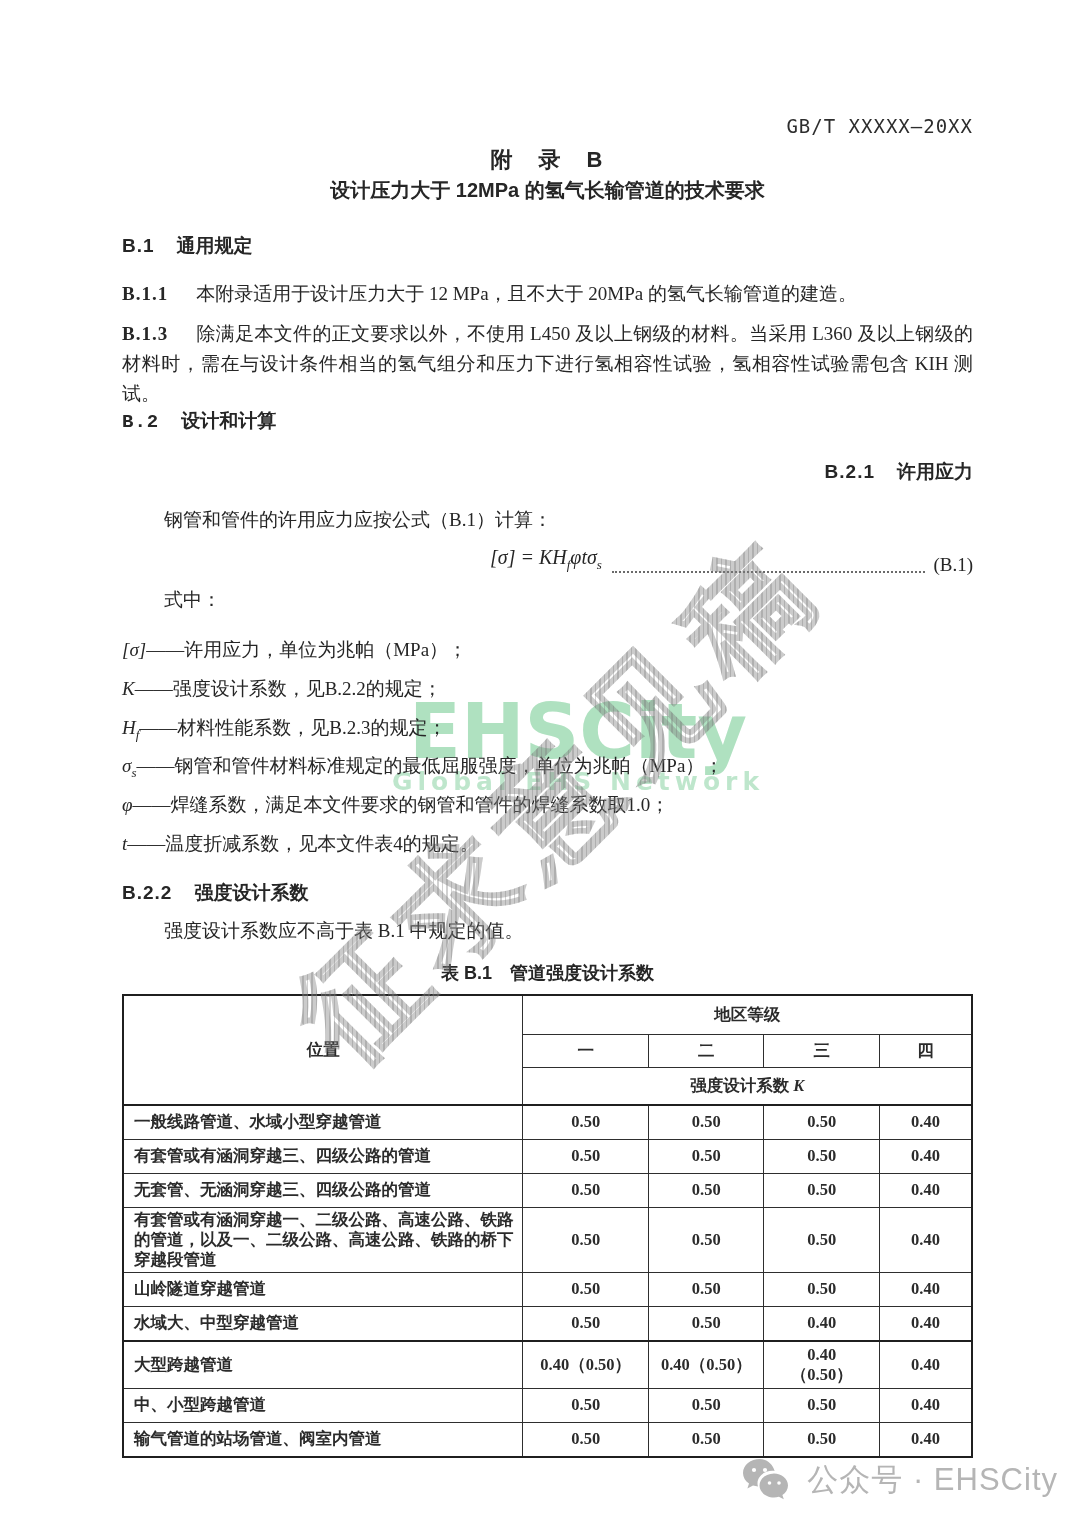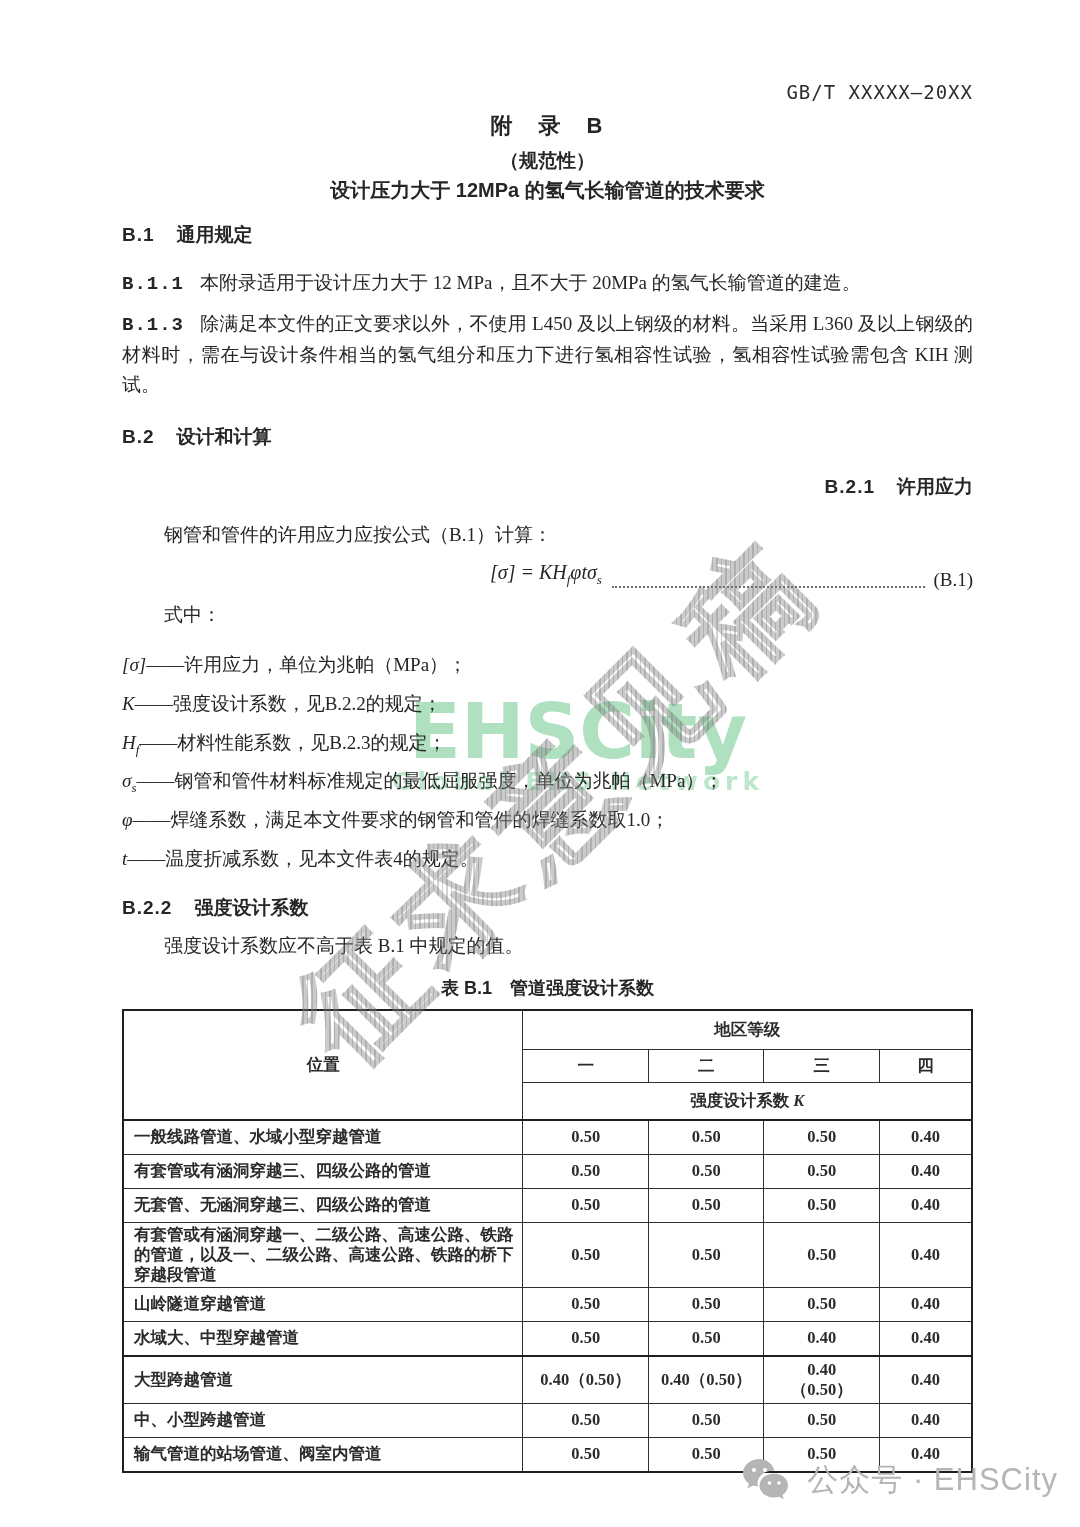--- a/index.html
+++ b/index.html
@@ -6,21 +6,21 @@
   body{
     width:1080px;height:1527px;
     background:#ffffff;
     font-family:"Liberation Serif","DejaVu Serif",serif;
     color:#262626;
     position:relative;
     overflow:hidden;
   }
   .page{
     position:absolute;inset:0;
-    padding:79px 107px 0 122px;
+    padding:113px 107px 0 122px;
     box-sizing:border-box;
     z-index:1;
   }
   
   .doc-code{
     text-align:right;
     font-family:"DejaVu Sans Mono","Liberation Mono",monospace;
     font-size:19px;line-height:26px;letter-spacing:1px;color:#2d2d2d;
   }
   .app-title{
@@ -32,31 +32,31 @@
     font-family:"Liberation Sans","DejaVu Sans",sans-serif;
   }
   .doc-title{
     text-align:center;font-weight:700;font-size:20px;line-height:30px;
     font-family:"Liberation Sans","DejaVu Sans",sans-serif;
   }
   .heading{
     font-family:"Liberation Sans","DejaVu Sans",sans-serif;
     font-weight:700;font-size:19px;line-height:26px;
   }
-  .h-b1{margin-top:17px;}
-  .h-b2{margin-top:24px;}
+  .h-b1{margin-top:28px;}
+  .h-b2{font-family:Liberation Mono, monospace;}
   .h-b21{margin-top:24px;text-align:right;}
   .h-b22{margin-top:16px;}
   .heading .num{margin-right:22px;letter-spacing:1px;}
   .para{
     font-size:19px;line-height:30px;text-align:justify;margin-top:10px;
   }
   .para .num{
-    font-family:Liberation Mono, monospace;
-    font-weight:600;margin-right:16px;letter-spacing:1px;
+    font-family:Liberation Serif, serif;
+    font-weight:600;margin-right:28px;letter-spacing:1px;
   }
   .p-first{margin-top:20px;}
   .indent{padding-left:42px;}
   .formula-row{
     display:flex;align-items:flex-end;
     padding-left:368px;
     margin-top:8px;
     font-size:20px;line-height:28px;
   }
   .math{font-style:italic;font-family:"Liberation Serif","DejaVu Serif",serif;}
@@ -148,21 +148,20 @@
 <div class="wm-brand">
   <div class="big" style="color:#7fcf9a;">EHSCity</div>
   <div class="small" style="color:#7fcf9a;">Global EHS Network</div>
 </div>
 
 <div class="page">
 
   <div class="doc-code">GB/T XXXXX—20XX</div>
 
   <div class="app-title">附　录　B</div>
-  <div class="app-type">（规范性）</div>
   <div class="doc-title">设计压力大于 12MPa 的氢气长输管道的技术要求</div>
 
   <div class="heading h-b1">
     <span class="num">B.1</span><span>通用规定</span>
   </div>
 
   <div class="para p-first">
     <span class="num">B.1.1</span><span>本附录适用于设计压力大于 12 MPa，且不大于 20MPa 的氢气长输管道的建造。</span>
   </div>
   <div class="para">

